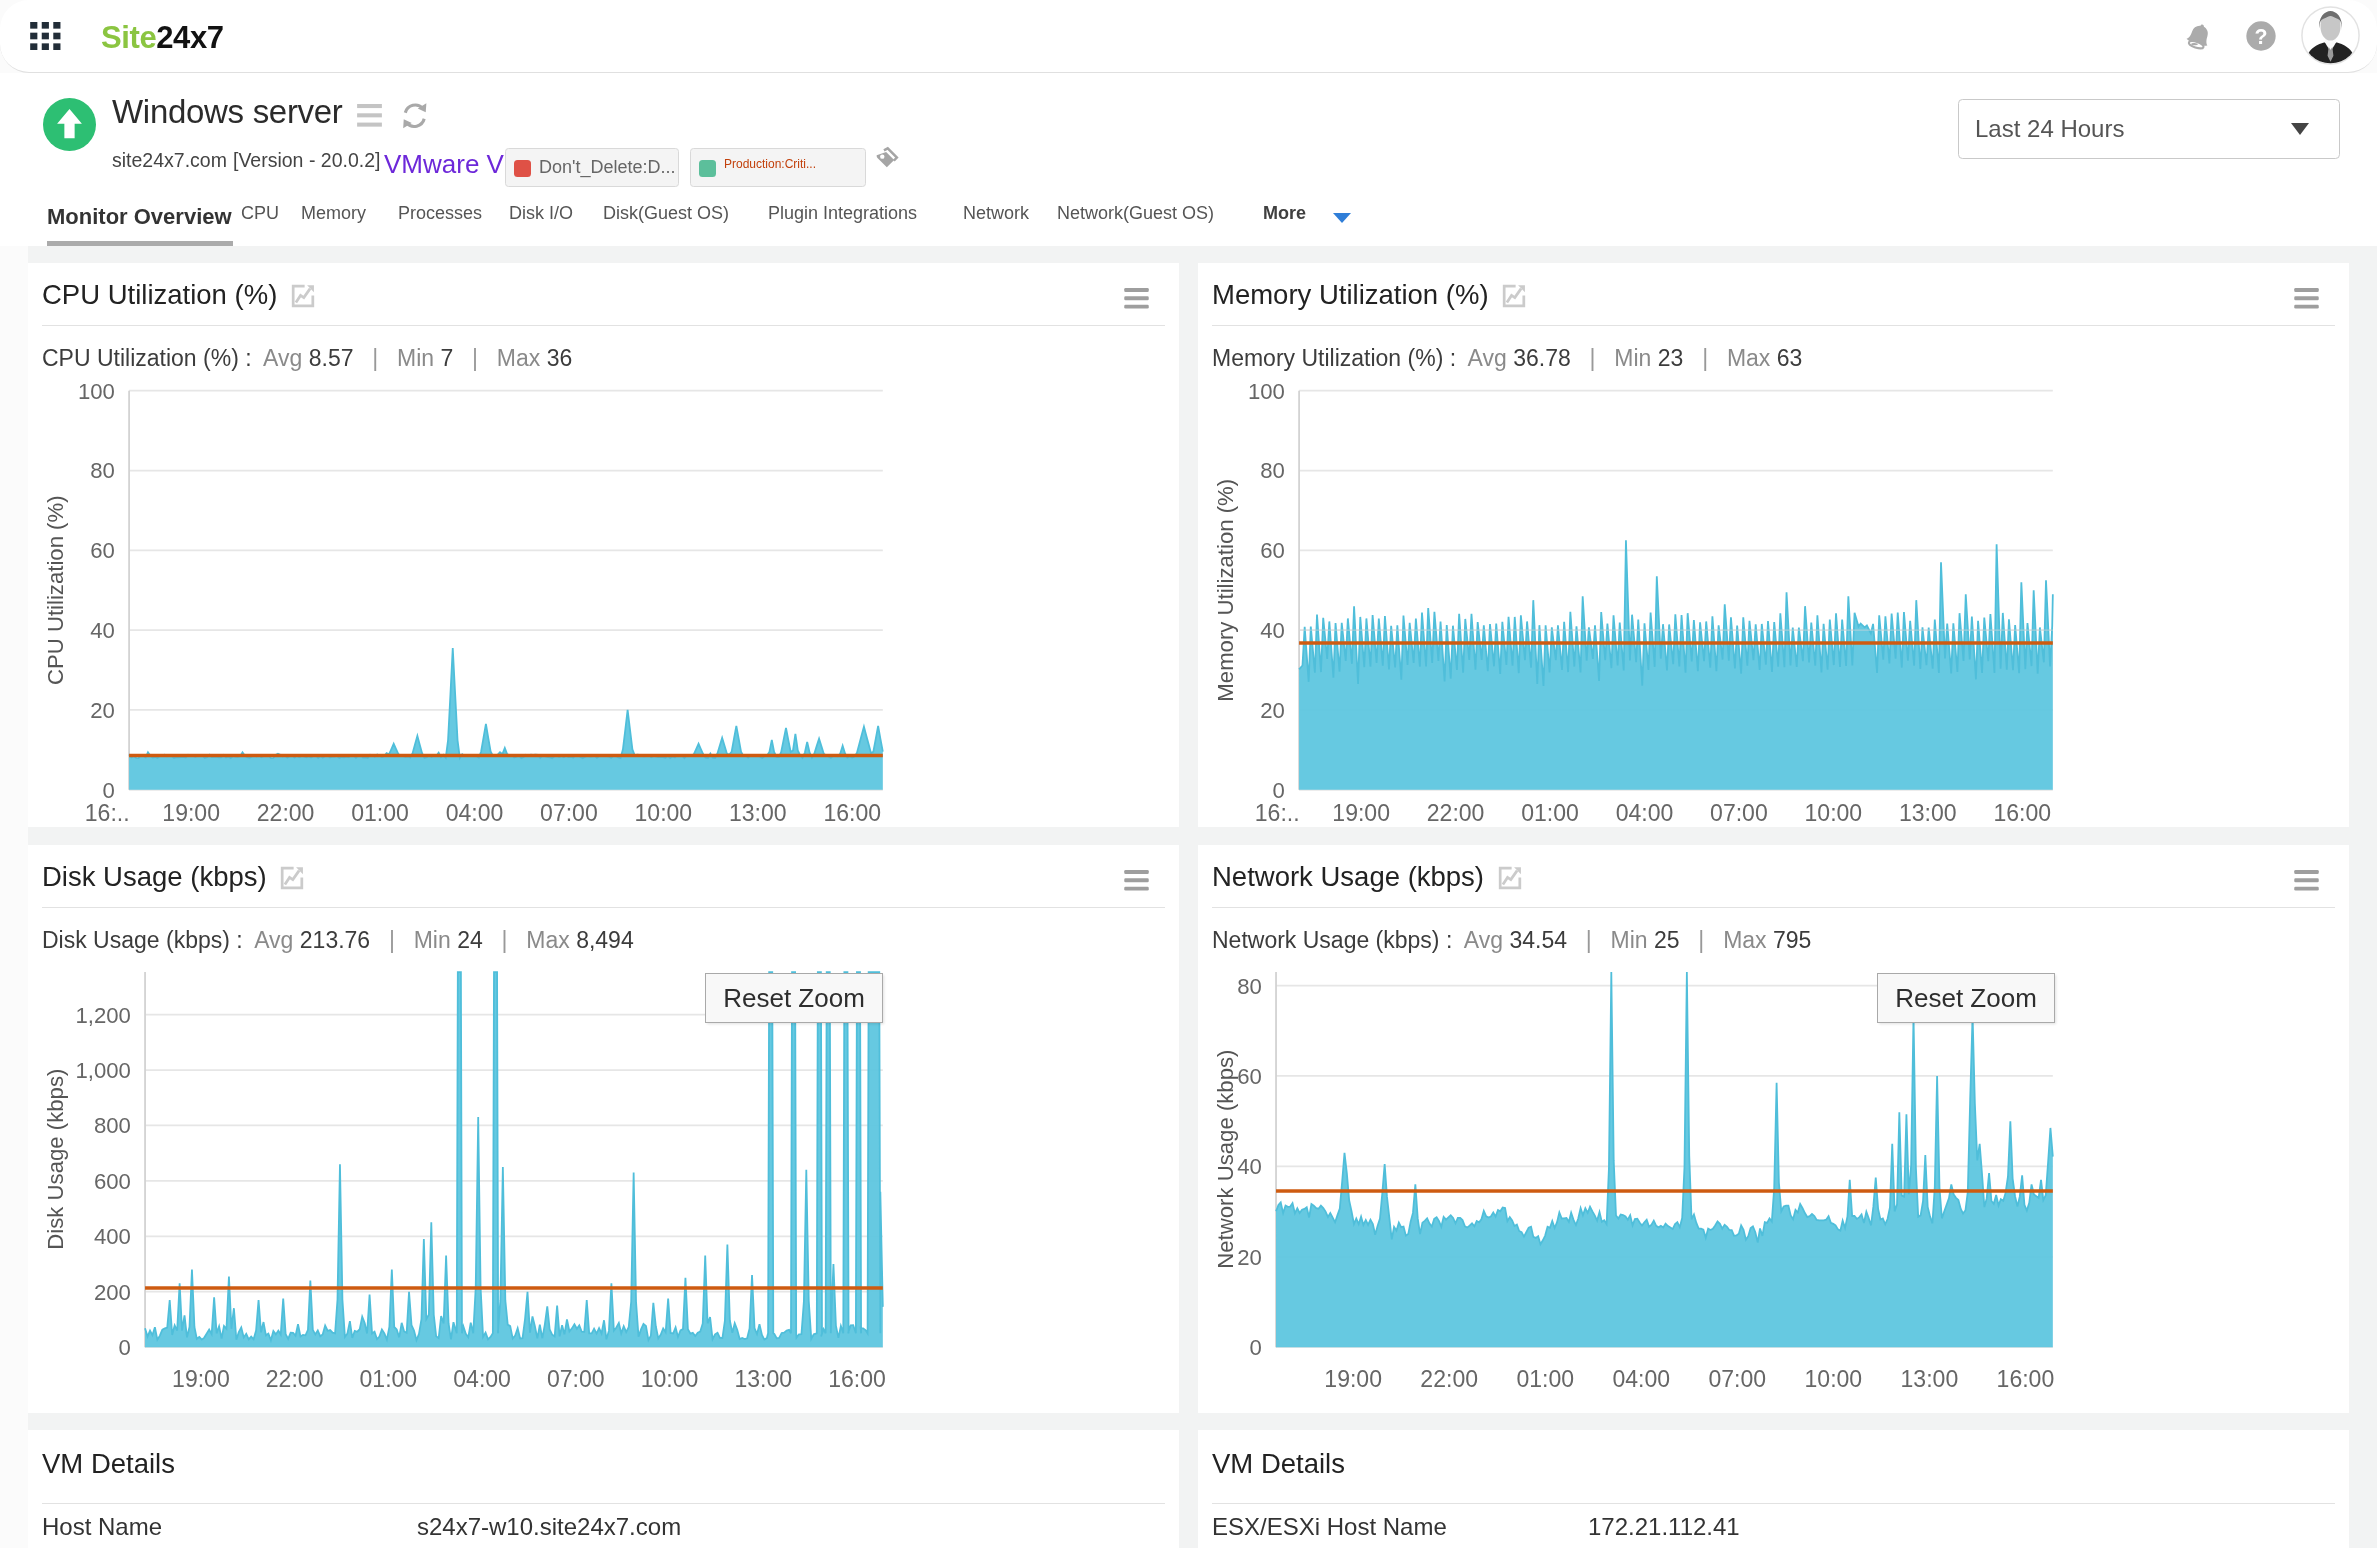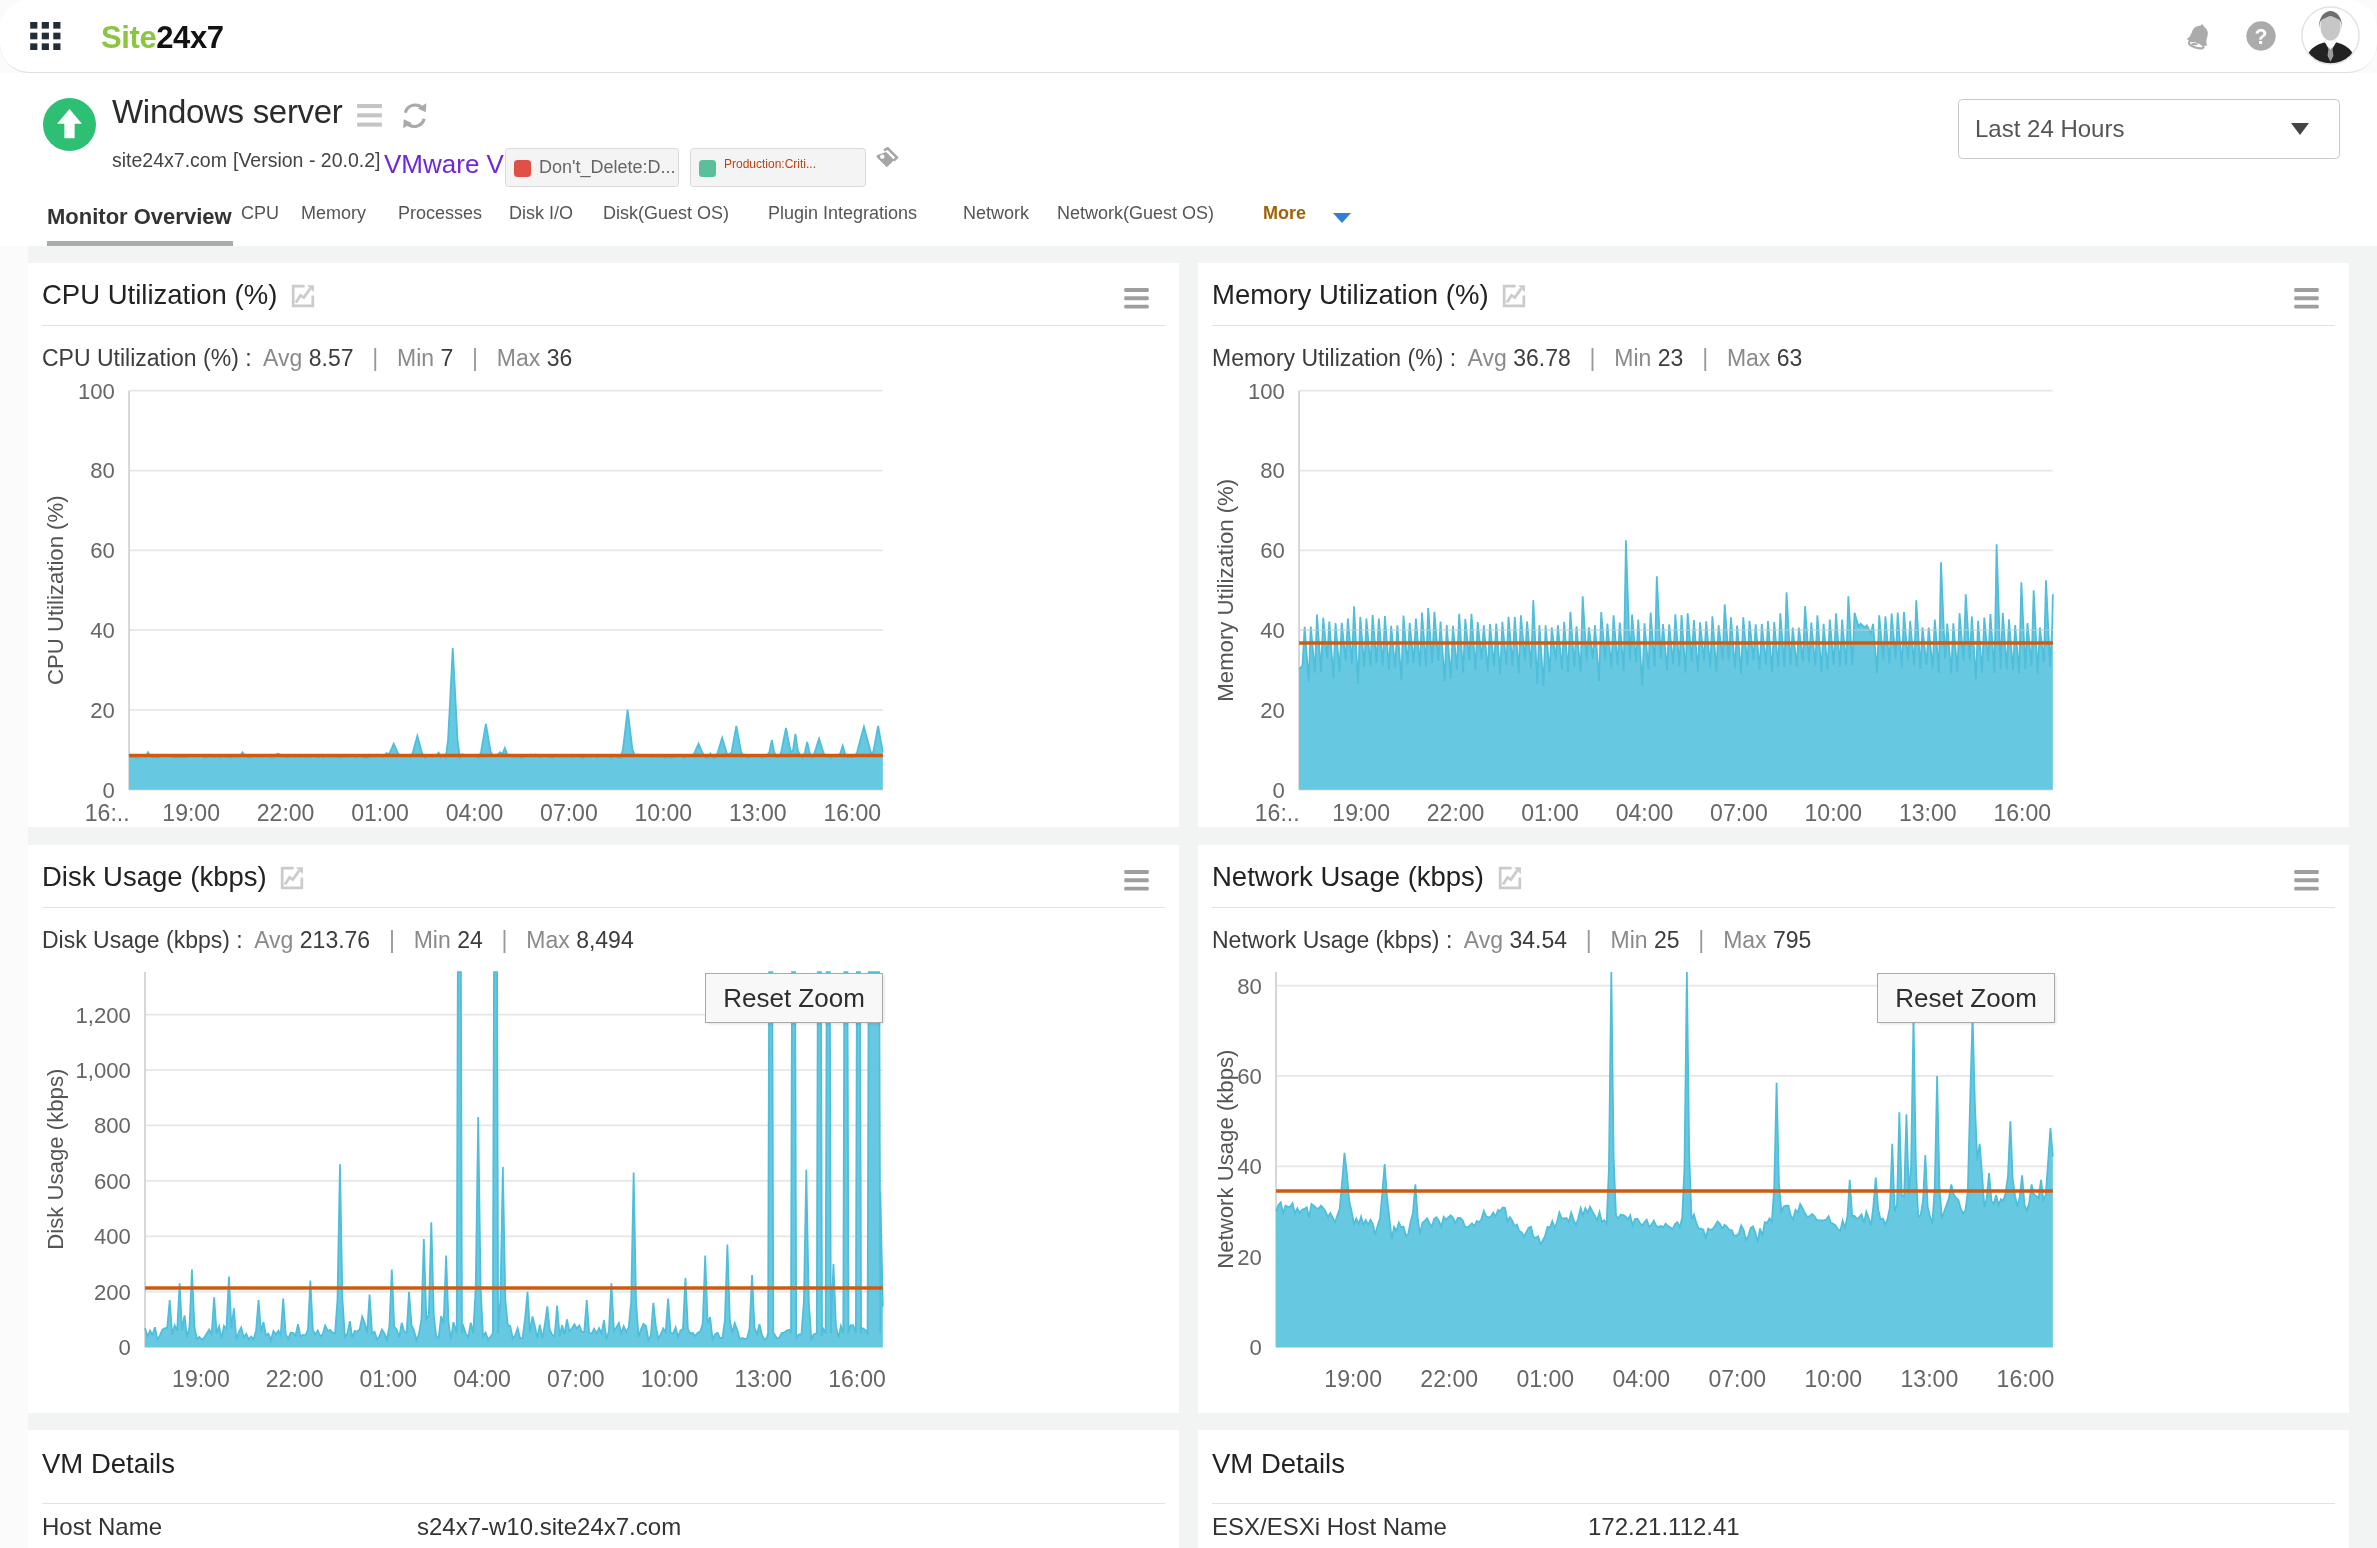--- a/index.html
+++ b/index.html
@@ -100,21 +100,21 @@
 </div>
 <div class="tab" style="left:47px;color:#333;font-weight:bold;font-size:22px;top:131px;">Monitor Overview</div>
 <div class="tab" style="left:241px;">CPU</div>
 <div class="tab" style="left:301px;">Memory</div>
 <div class="tab" style="left:398px;">Processes</div>
 <div class="tab" style="left:509px;">Disk I/O</div>
 <div class="tab" style="left:603px;">Disk(Guest OS)</div>
 <div class="tab" style="left:768px;">Plugin Integrations</div>
 <div class="tab" style="left:963px;">Network</div>
 <div class="tab" style="left:1057px;">Network(Guest OS)</div>
-<div class="tab" style="left:1263px;color:#a16207;font-weight:bold;">More</div>
+<div class="tab" style="left:1263px;color:#404040;font-weight:bold;">More</div>
 <div class="abs" style="left:1333px;top:140px;width:0;height:0;border-left:9px solid transparent;border-right:9px solid transparent;border-top:10.6px solid #2f7ed8;"></div>
 <div class="abs" style="left:47px;top:168px;width:186px;height:5.3px;background:#ababab;"></div>
 </div>
 <div class="abs" style="left:28px;top:246px;width:2349px;height:1303px;background:#f2f3f3;"></div>
 <div class="panel" style="left:28px;top:263px;width:1151px;height:564px;">
     <div class="ptitle">CPU Utilization (%)</div>
     <div class="eicon" style="left:263px;"><svg width="24" height="24" viewBox="0 0 44 44">
         <g fill="none" stroke="#cbcbcb" stroke-width="5">
           <path d="M25 4 H4 V40 H40 V21"></path>
           <path d="M9 34 L17.5 21 L23.5 25 L35 8.5"></path>

